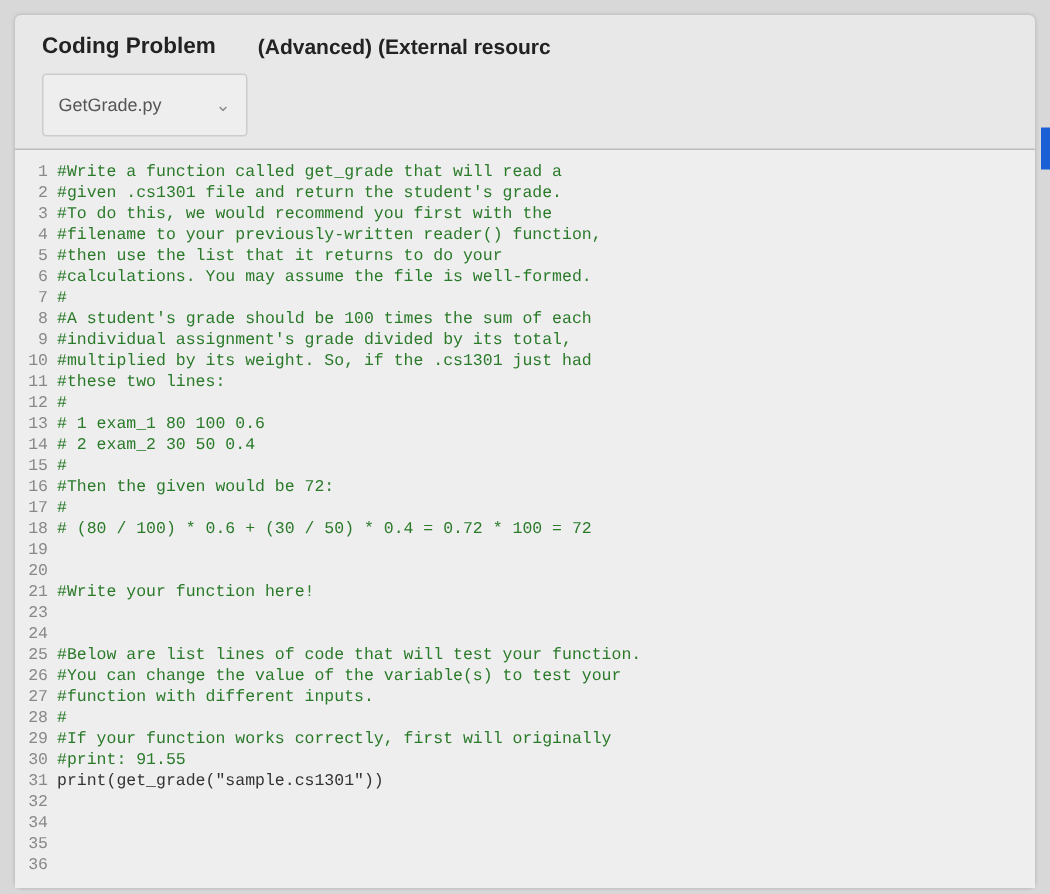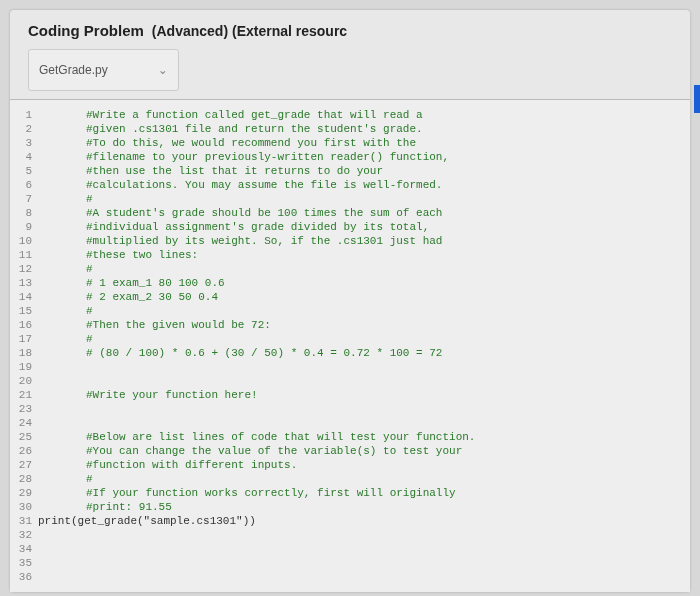--- a/index.html
+++ b/index.html
@@ -15,40 +15,40 @@
       width: 680px;
       margin: 10px auto;
       border-radius: 4px;
       padding: 0;
       box-shadow: 0 0 3px rgba(0,0,0,0.2);
     }
     .header {
       display: flex;
       align-items: center;
       padding: 12px 18px 10px 18px;
-      gap: 8px;
+      gap: 28px;
     }
     .title {
       font-size: 15px;
       font-weight: 600;
       color: #222;
     }
     .subtitle {
       font-size: 14px;
       font-weight: 600;
       color: #222;
     }
     .file-tab-row {
       padding: 0 18px 8px 18px;
       border-bottom: 1px solid #bbb;
     }
     .file-tab {
       display: inline-flex;
       align-items: center;
-      gap: 50px;
+      gap: 36px;
       background: #eee;
       border: 1px solid #ccc;
       border-radius: 3px;
       padding: 13px 10px;
       font-size: 12px;
       color: #555;
       cursor: pointer;
     }
     .chevron {
       font-size: 12px;
@@ -70,21 +70,21 @@
       text-align: right;
       color: #888;
       padding-right: 6px;
       flex-shrink: 0;
       user-select: none;
     }
     .line-content {
       color: #333;
       flex: 1;
     }
-    .line-content.comment { color: #2a7a2a; margin-left: 48px; }
+    .line-content.comment { color: #2a7a2a; }
     .right-stripe {
       position: absolute;
       right: 0;
       top: 85px;
       width: 6px;
       height: 28px;
       background: #1a5fd6;
     }
   </style>
 </head>

